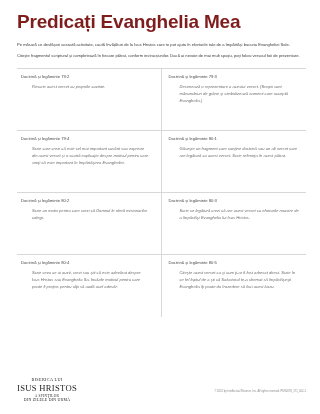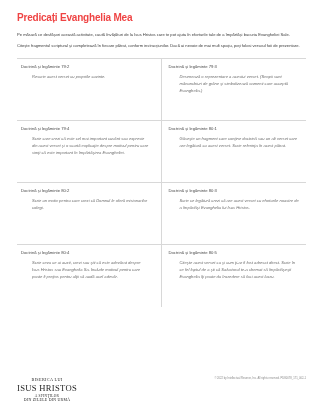--- a/index.html
+++ b/index.html
@@ -16,23 +16,23 @@
     position: relative;
   }
   .page {
     width: 320px;
     height: 414px;
     box-sizing: border-box;
     padding: 12px 14px 0 17px;
     position: relative;
   }
   .doc-title {
-    font-size: 10px;
+    font-size: 19px;
     font-weight: bold;
-    color: #ef4444;
+    color: #7f1d1d;
     letter-spacing: -0.2px;
     margin: 0 0 9px 0;
     line-height: 1.1;
   }
   .intro {
     font-size: 4.1px;
     line-height: 1.62;
     color: #3a3a3a;
     margin: 0 0 4.5px 0;
     text-align: left;
@@ -78,21 +78,21 @@
     line-height: 1.72;
     margin: 0;
     padding-left: 11px;
   }
   .footer {
     position: absolute;
     left: 17px;
     bottom: 8px;
     width: 289px;
     display: flex;
-    align-items: flex-start;
+    align-items: center;
     justify-content: space-between;
   }
   .logo {
     text-align: center;
     color: #1f1f1f;
     font-family: "Liberation Serif", serif;
     line-height: 1.25;
     padding-bottom: 3px;
   }
   .logo-l1 {

